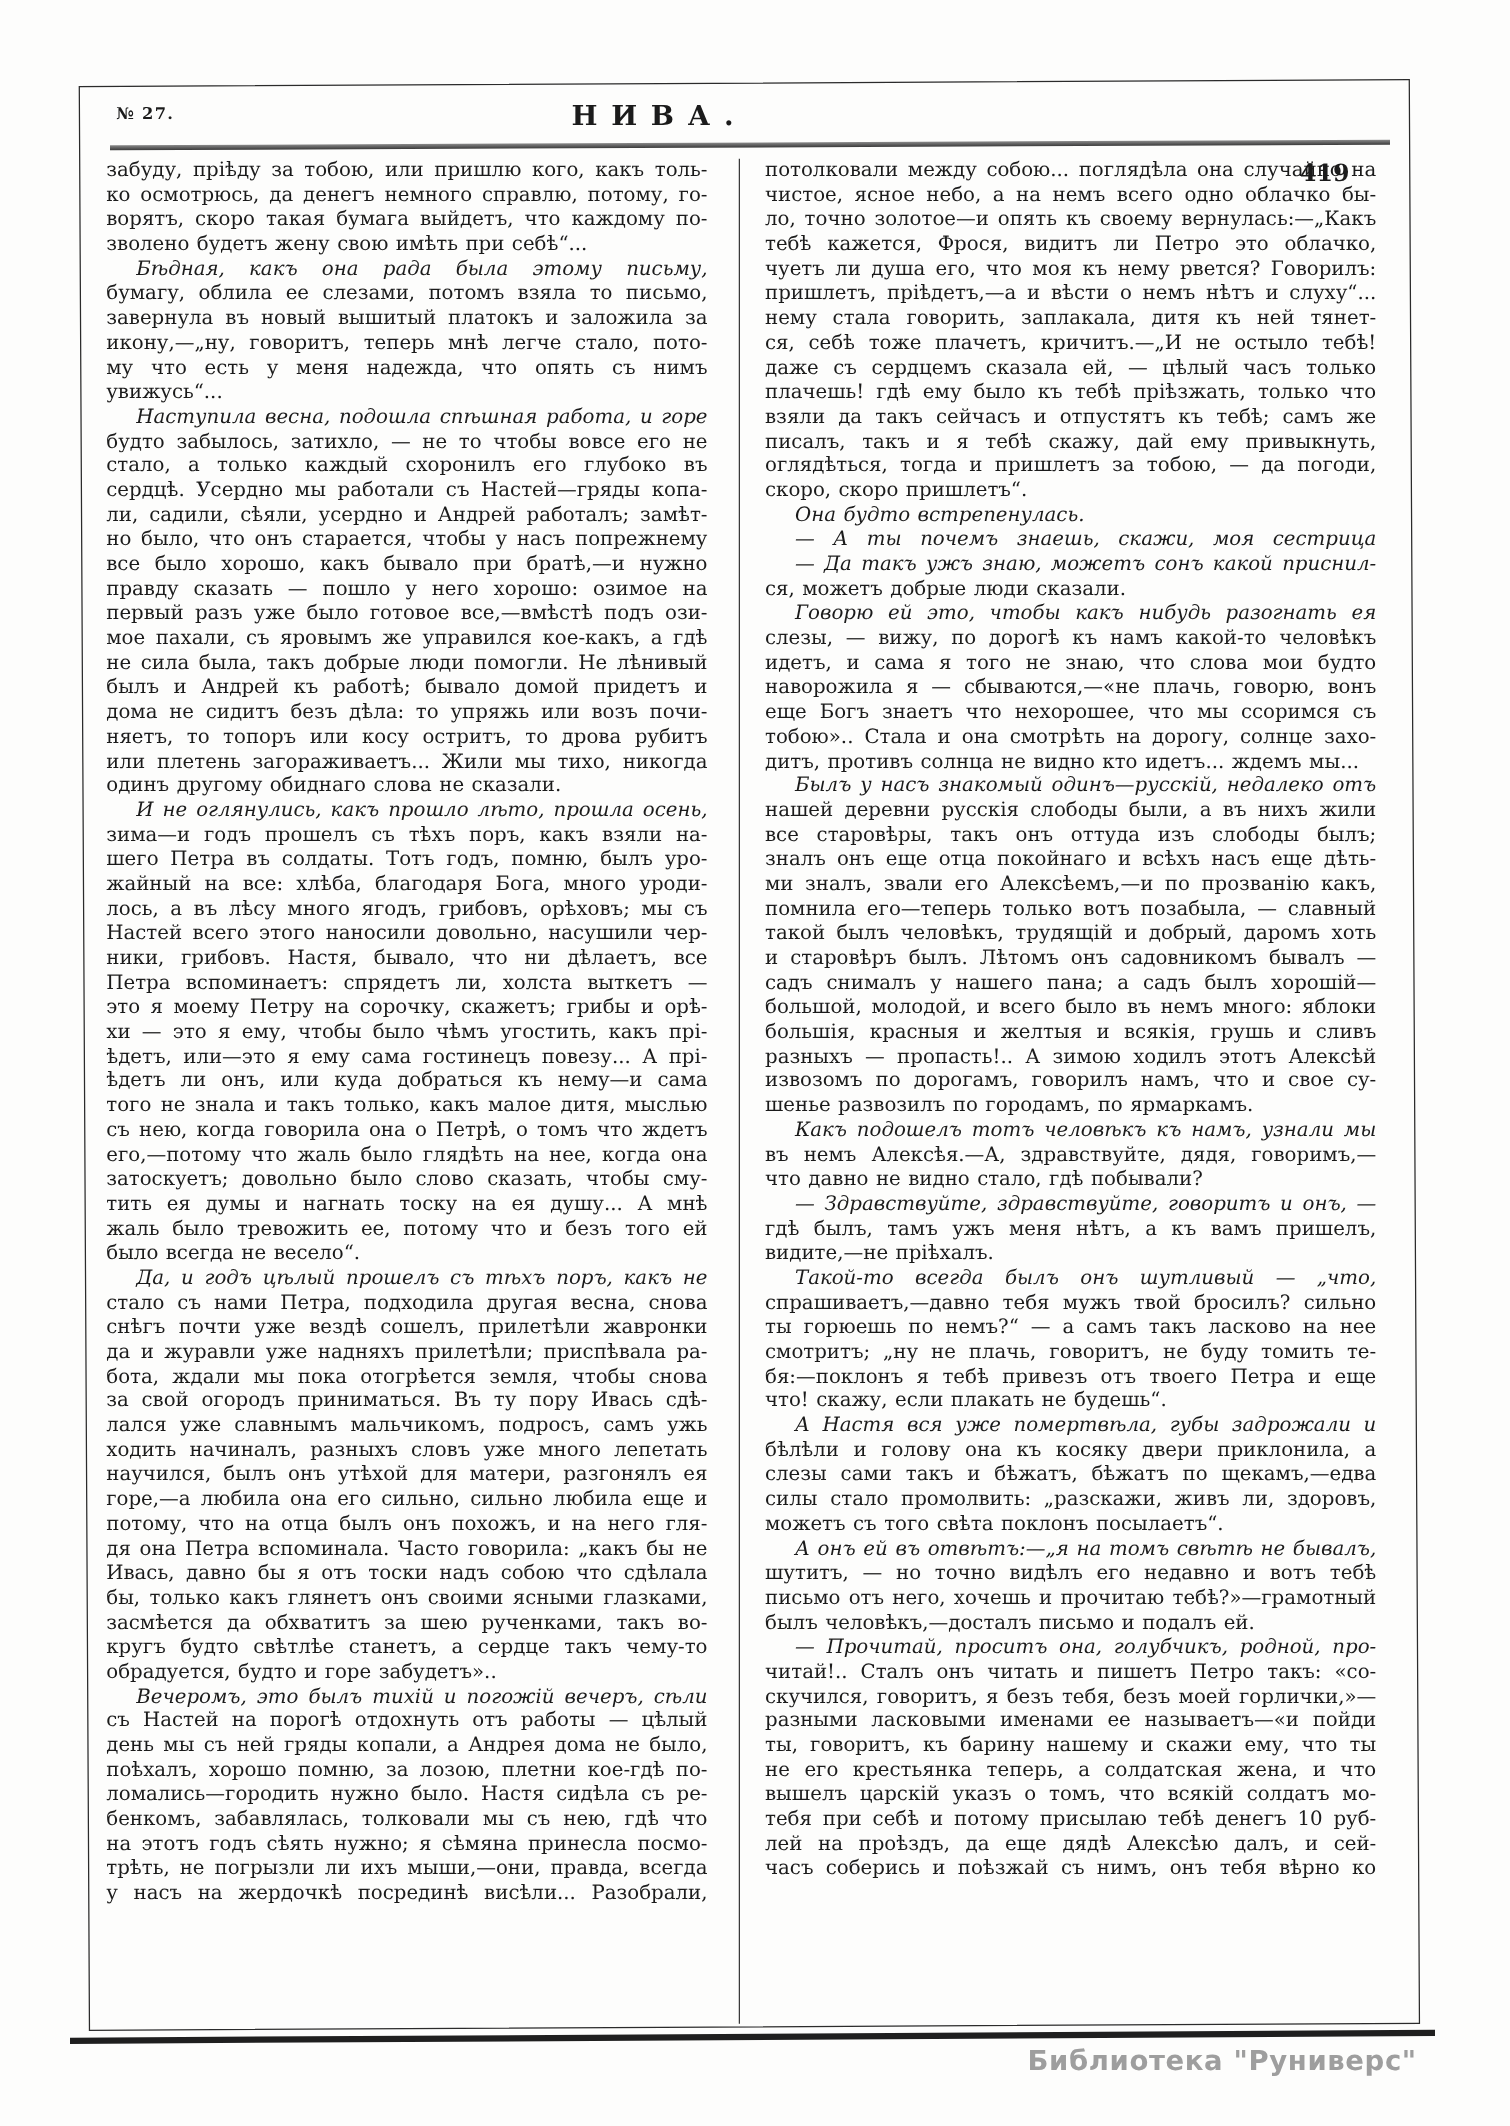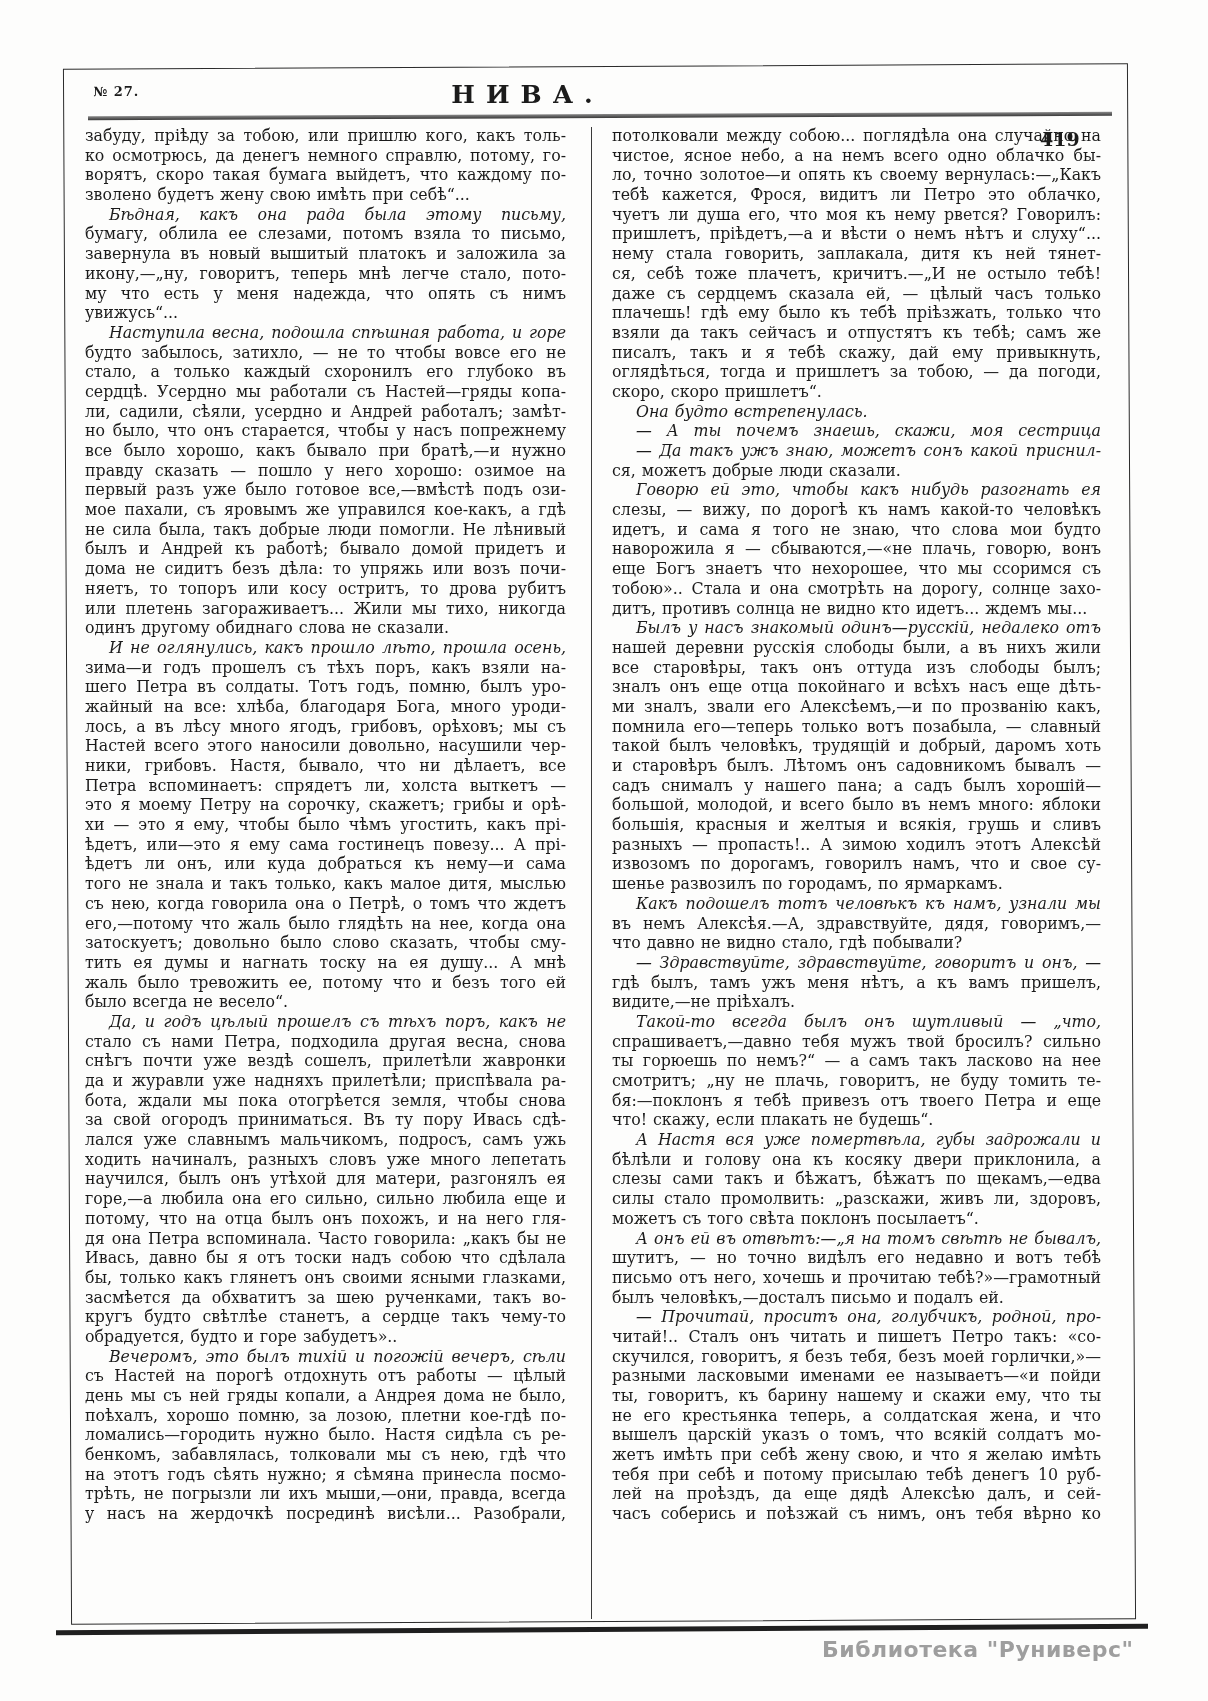--- a/index.html
+++ b/index.html
@@ -15,21 +15,21 @@
     border:1.4px solid #2b2b2b;
     transform:rotate(-0.3deg);
     background:transparent;
   }
   .hdr-issue{
     position:absolute;left:93px;top:84px;
     font-size:13px;font-weight:bold;letter-spacing:1px;
   }
   .hdr-masthead{
     position:absolute;left:0;top:80px;width:1044px;text-align:center;
-    font-size:25px;font-weight:bold;letter-spacing:11px;text-indent:11px;
+    font-size:22px;font-weight:bold;letter-spacing:11px;text-indent:11px;
   }
   .hdr-pagenum{
     position:absolute;left:1040px;top:84px;width:66px;
     font-size:19px;font-weight:bold;margin-top:44px;
   }
   .hdr-rule{
     position:absolute;left:88px;top:114px;width:1024px;height:4px;
     background:linear-gradient(#8a8a8a,#3a3a3a);
     transform:rotate(-0.25deg);
   }
@@ -208,19 +208,18 @@
     <div class="tl">шутитъ, — но точно видѣлъ его недавно и вотъ тебѣ</div>
     <div class="tl">письмо отъ него, хочешь и прочитаю тебѣ?»—грамотный</div>
     <div class="tl pe">былъ человѣкъ,—досталъ письмо и подалъ ей.</div>
     <div class="tl in">— Прочитай, проситъ она, голубчикъ, родной, про-</div>
     <div class="tl">читай!.. Сталъ онъ читать и пишетъ Петро такъ: «со-</div>
     <div class="tl">скучился, говоритъ, я безъ тебя, безъ моей горлички,»—</div>
     <div class="tl">разными ласковыми именами ее называетъ—«и пойди же</div>
     <div class="tl">ты, говоритъ, къ барину нашему и скажи ему, что ты</div>
     <div class="tl">не его крестьянка теперь, а солдатская жена, и что</div>
     <div class="tl">вышелъ царскій указъ о томъ, что всякій солдатъ мо-</div>
-    <div class="tl">жетъ имѣть при себѣ жену свою, и что я желаю имѣть</div>
     <div class="tl">тебя при себѣ и потому присылаю тебѣ денегъ 10 руб-</div>
     <div class="tl">лей на проѣздъ, да еще дядѣ Алексѣю далъ, и сей-</div>
     <div class="tl">часъ соберись и поѣзжай съ нимъ, онъ тебя вѣрно ко</div>
   </div>
 
 <div class="watermark">Библиотека "Руниверс"</div>
 
 </body></html>

